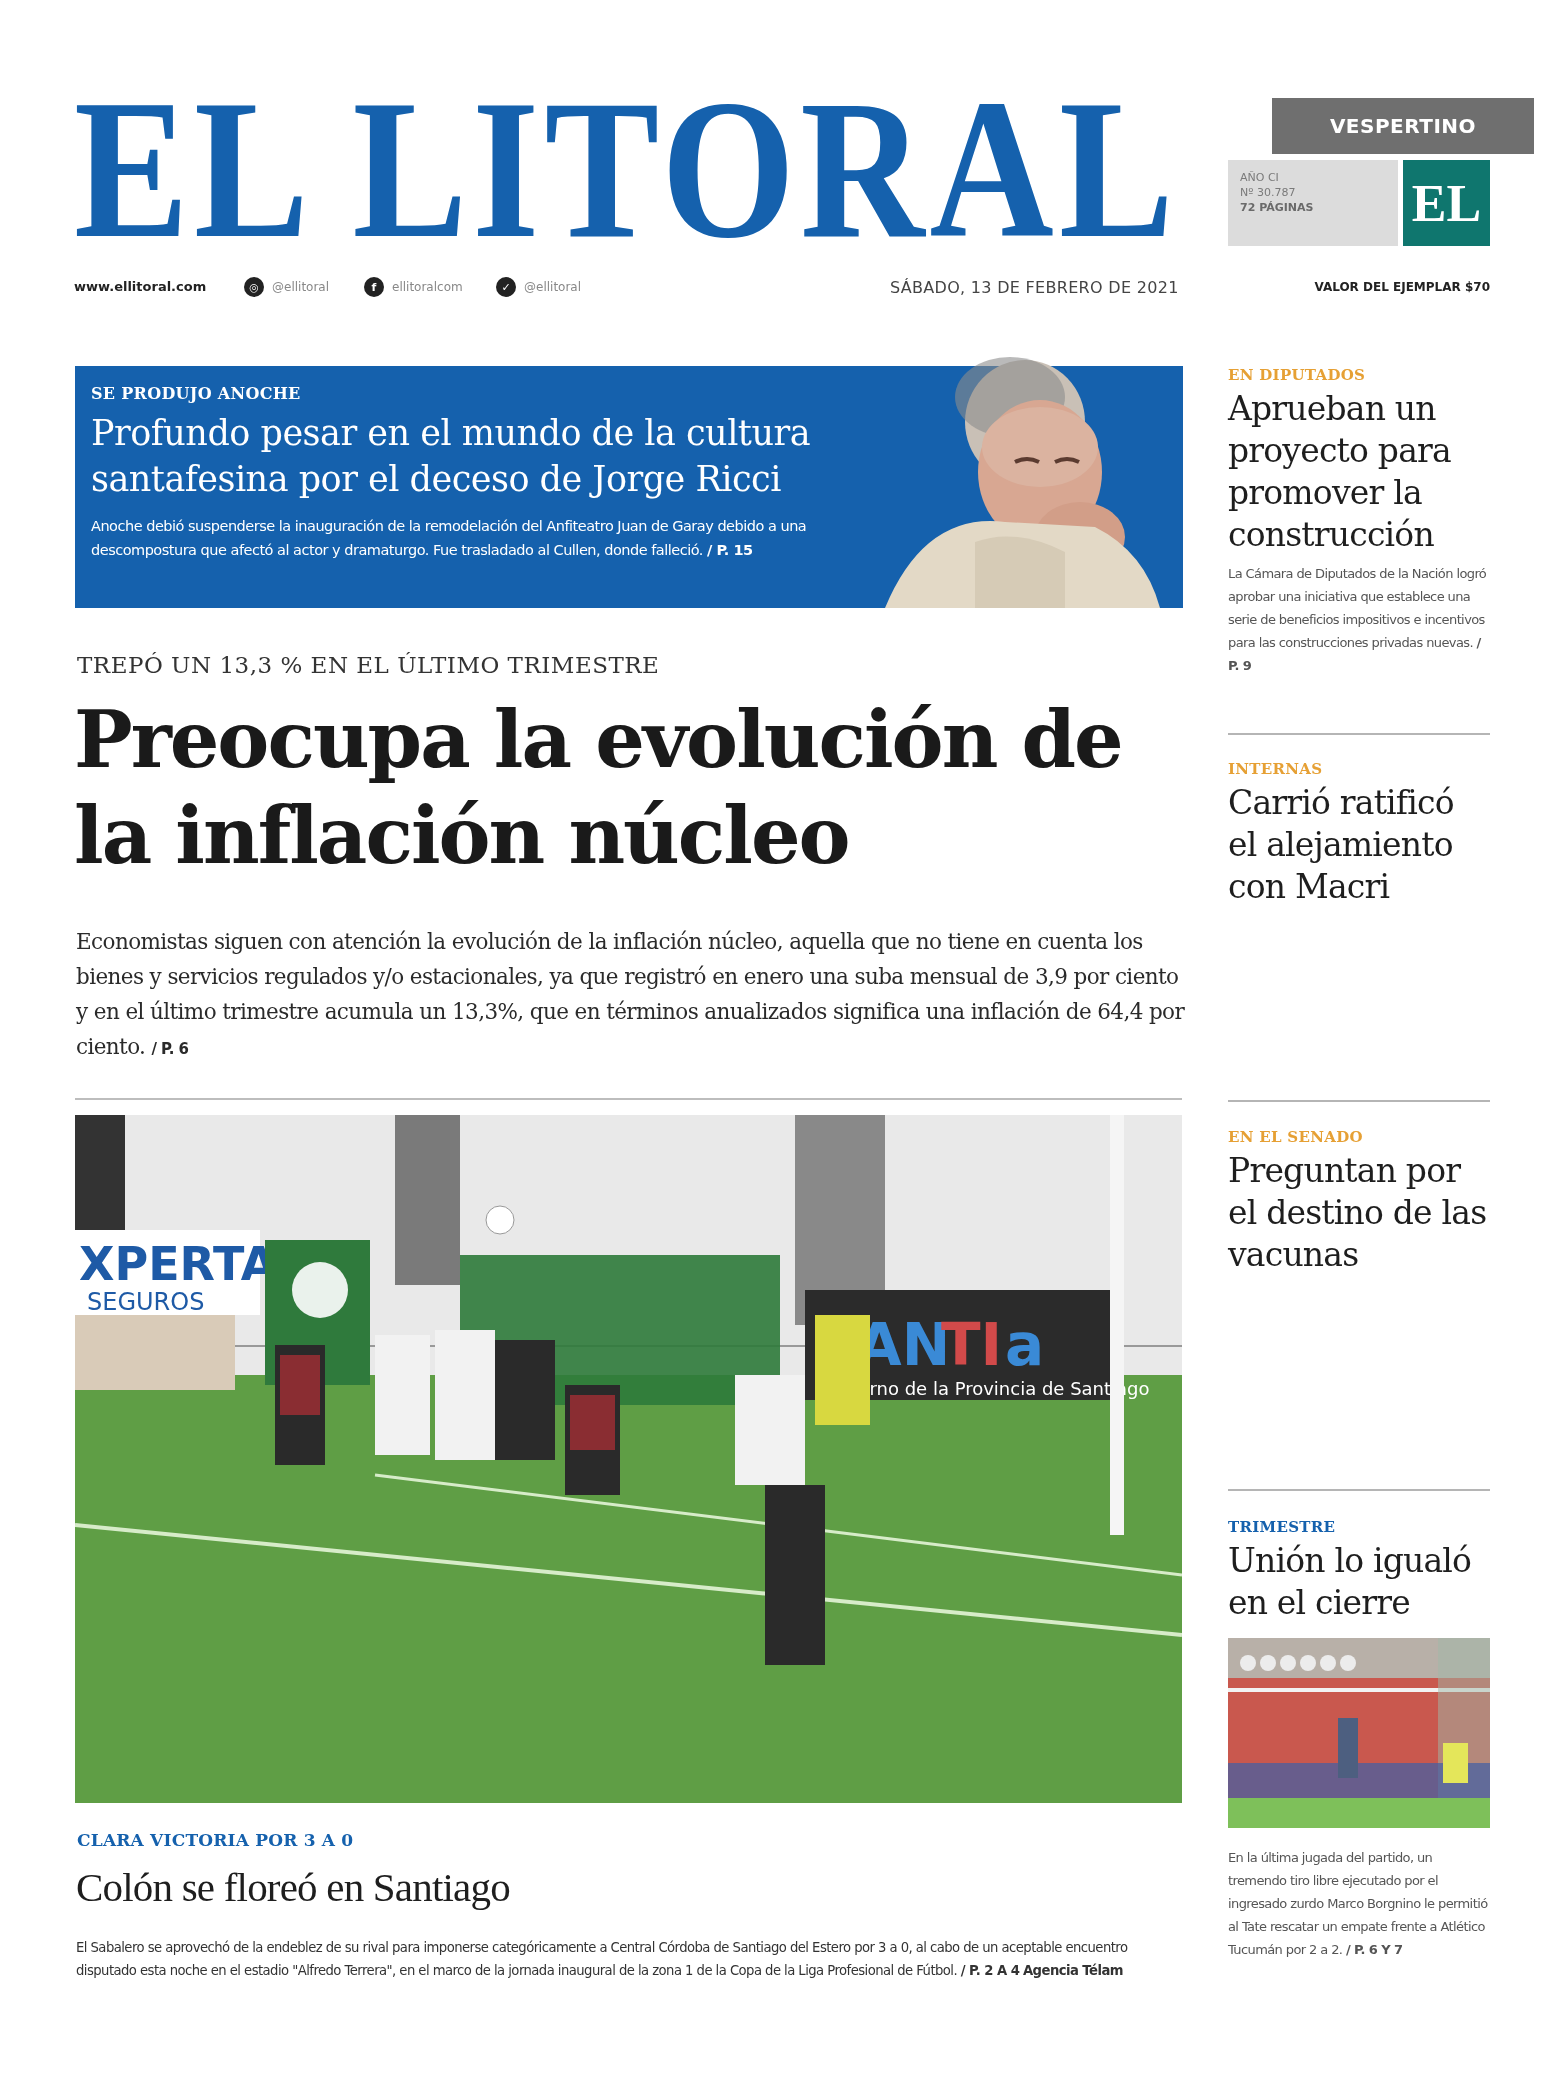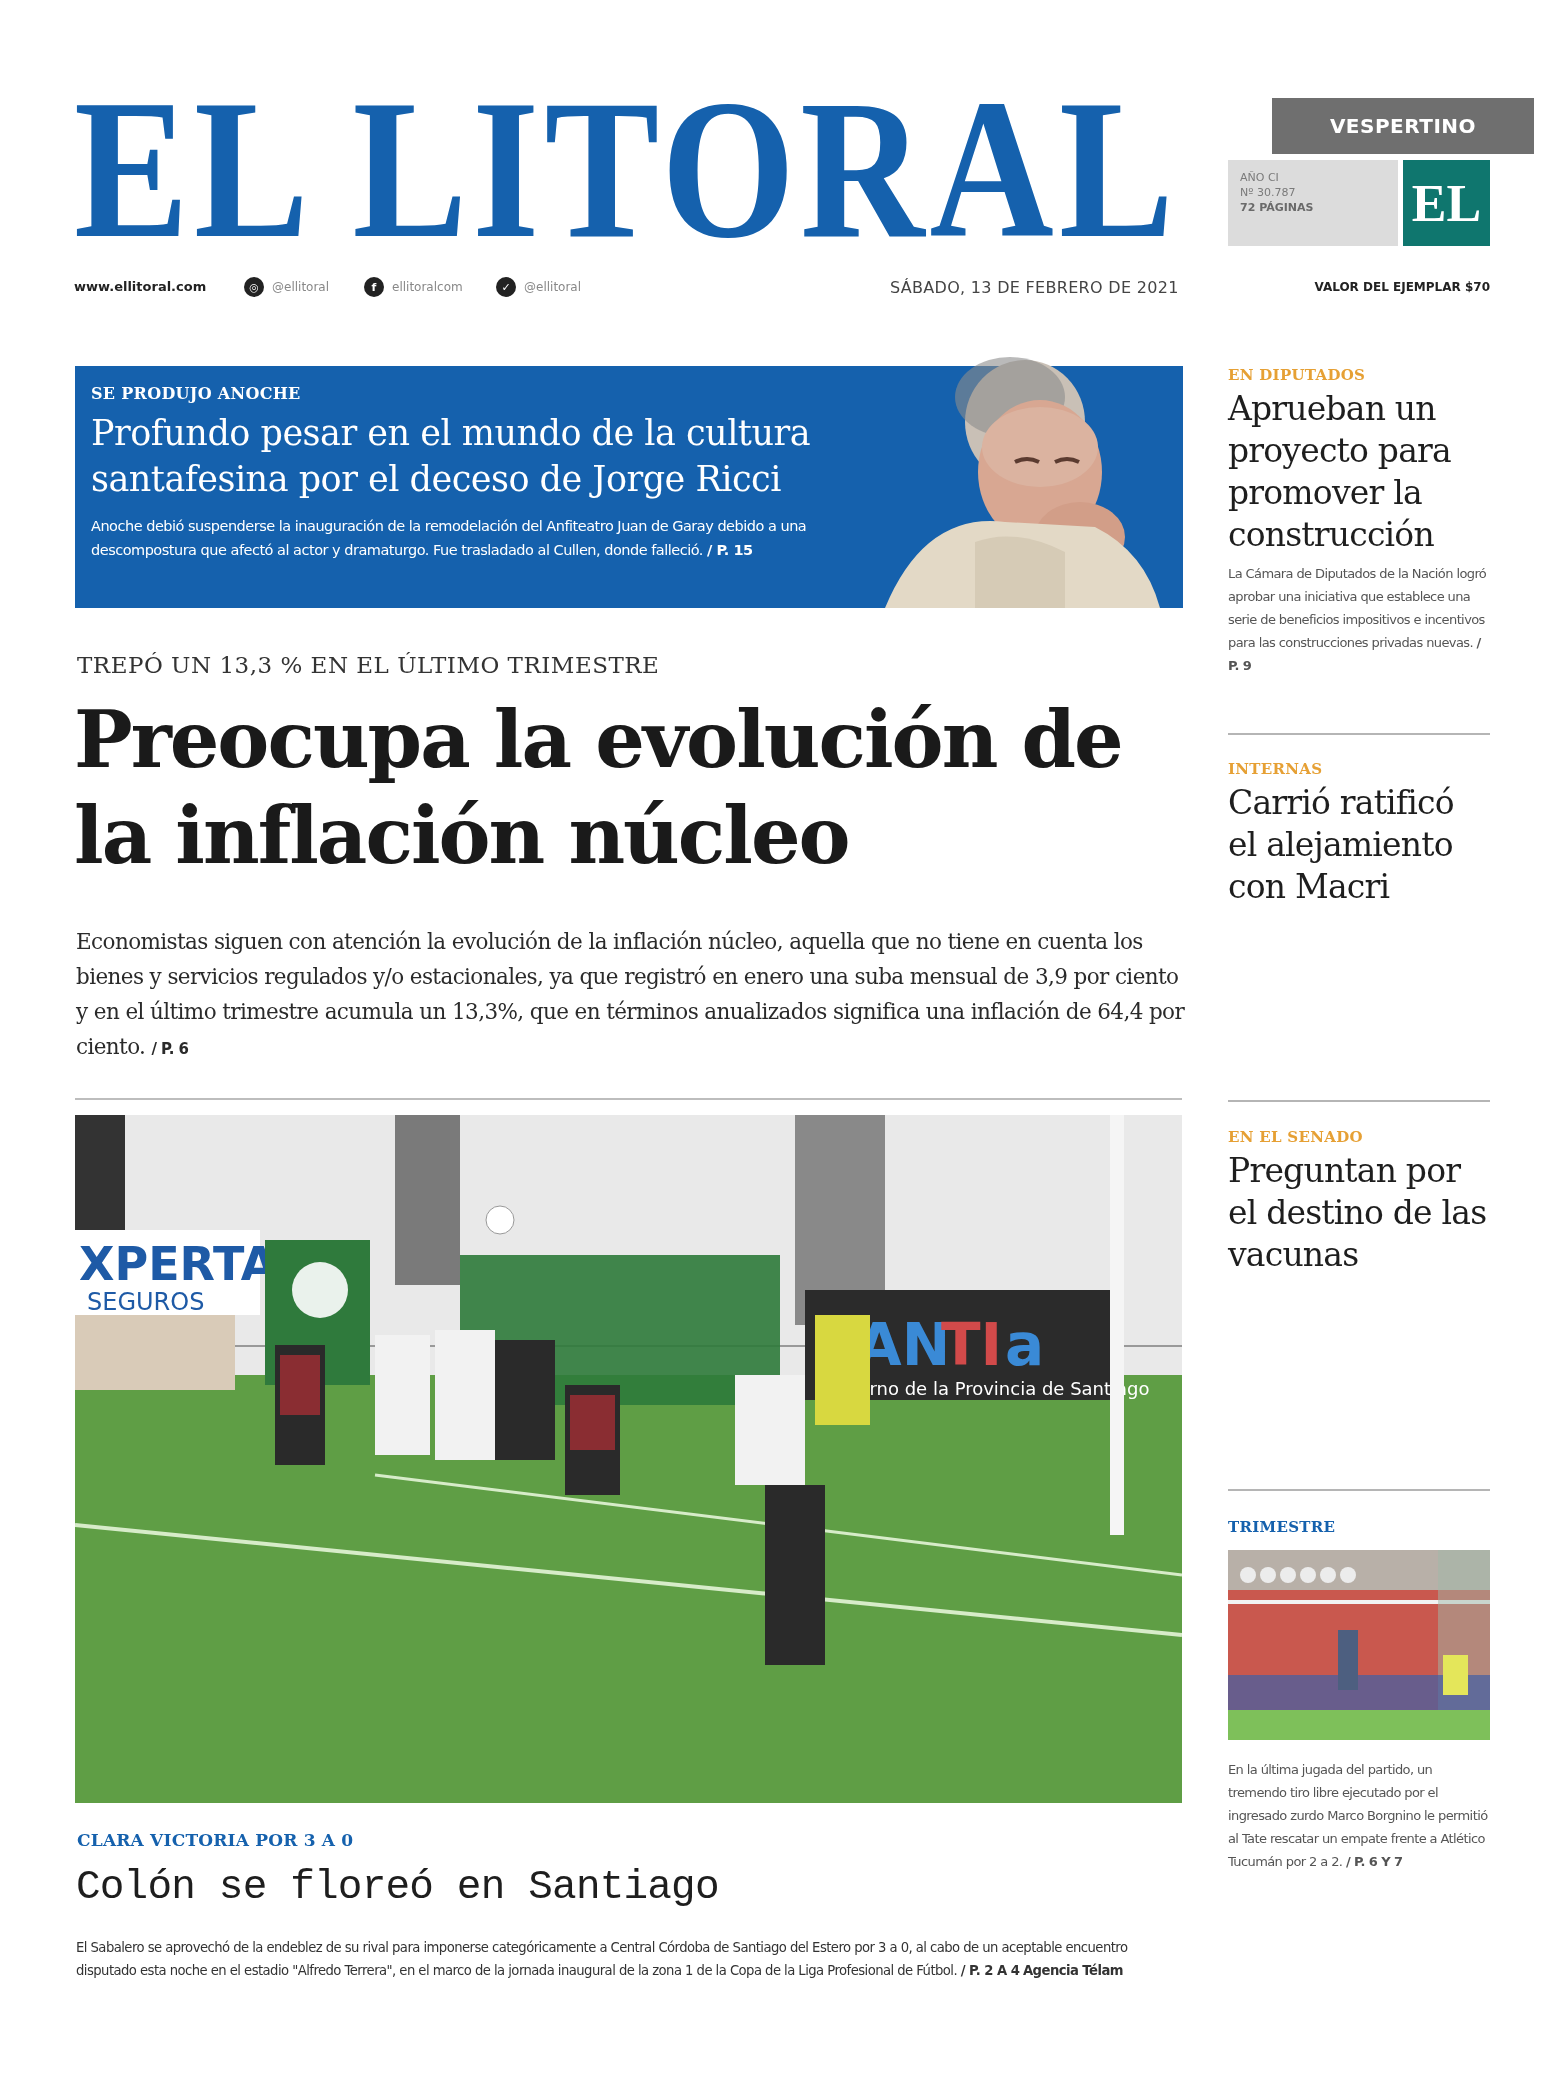--- a/index.html
+++ b/index.html
@@ -62,21 +62,21 @@
   .lead-main { left: 76px; top: 924px; width: 1110px; font-size: 21.5px; line-height: 35px;
     color: #2a2a2a; font-family: "DejaVu Serif", serif; letter-spacing: -0.6px; }
   .divider { height: 2px; background: #bdbdbd; }
 
   
   .photo-main { left: 75px; top: 1115px; width: 1107px; height: 688px; overflow: hidden; }
 
   .kicker-sport { left: 77px; top: 1830px; font-size: 17px; font-weight: 700; color: #1561ad;
     font-family: "DejaVu Serif", serif; letter-spacing: 0.2px; }
   .headline-sport { left: 76px; top: 1860px; font-size: 41px; line-height: 54px; color: #1e1e1e;
-    font-family: Liberation Mono, monospace; letter-spacing: -0.8px; }
+    font-family: Liberation Serif, serif; letter-spacing: -0.8px; }
   .body-sport { left: 76px; top: 1936px; width: 1100px; font-size: 13.2px; line-height: 23px;
     font-family: "DejaVu Sans", sans-serif; color: #333; letter-spacing: -0.55px; }
 
   
   .rc { left: 1228px; width: 262px; }
   .rc-kicker { font-family: "DejaVu Serif", serif; font-weight: 700; font-size: 15px; letter-spacing: 0.3px; }
   .rc-kicker.orange { color: #e6a034; }
   .rc-kicker.blue { color: #1561ad; }
   .rc-headline { font-family: "DejaVu Serif", serif; font-size: 33px; line-height: 42px;
     color: #1e1e1e; letter-spacing: -0.8px; margin-top: 4px; }
@@ -216,20 +216,21 @@
 <div class="abs rc rc-divider" style="top:1100px;"></div>
 
 <div class="abs rc" style="top:1128px;">
   <div class="rc-kicker orange">EN EL SENADO</div>
   <div class="rc-headline">Preguntan por el destino de las vacunas</div>
 </div>
 <div class="abs rc rc-divider" style="top:1489px;"></div>
 
 <div class="abs rc" style="top:1518px;">
   <div class="rc-kicker blue">TRIMESTRE</div>
+  <div class="rc-headline">Unión lo igualó en el cierre</div>
   <div class="rc-photo" style="margin-top:14px;">
     <svg width="262" height="190" viewBox="0 0 262 190">
       <rect width="262" height="190" fill="#c9584e"></rect>
       <rect width="262" height="40" fill="#b8b0a8"></rect>
       <g fill="#ececec">
         <circle cx="20" cy="25" r="8"></circle>
           <circle cx="40" cy="25" r="8"></circle>
           <circle cx="60" cy="25" r="8"></circle>
         <circle cx="80" cy="25" r="8"></circle>
           <circle cx="100" cy="25" r="8"></circle>

